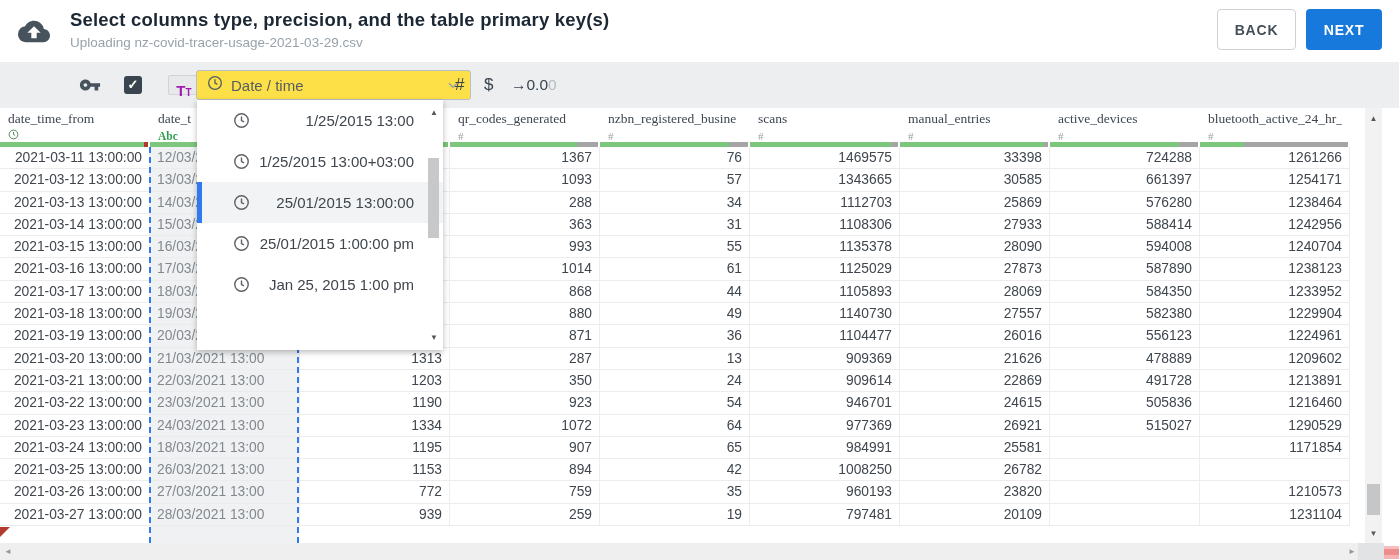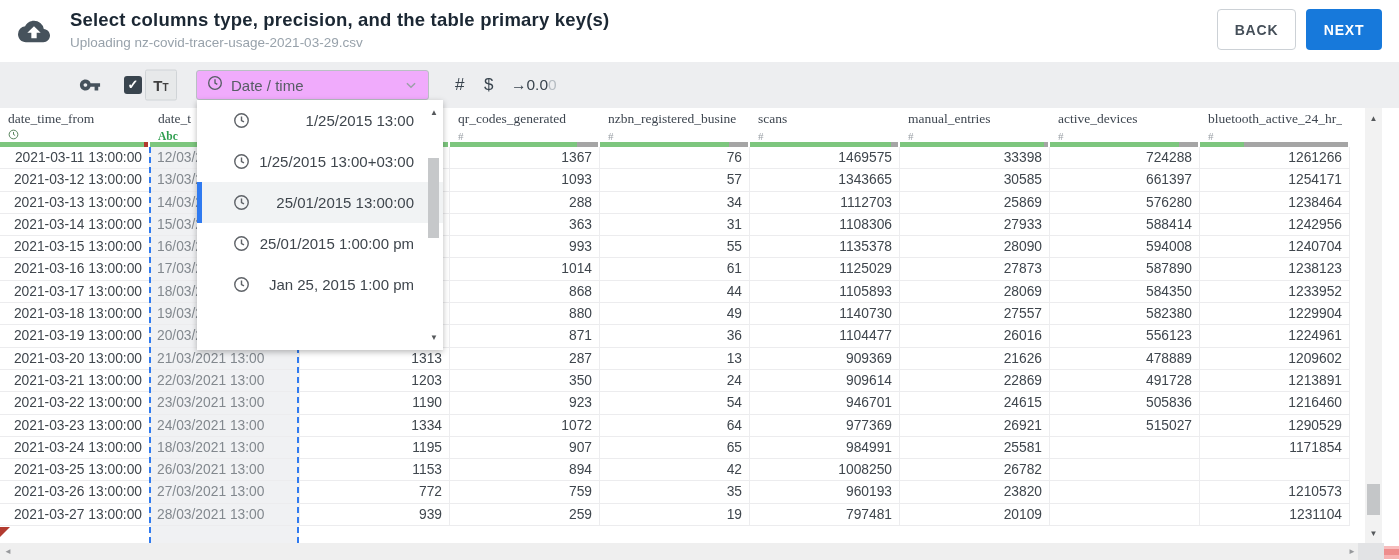--- a/index.html
+++ b/index.html
@@ -19,24 +19,24 @@
   .btn{position:absolute; top:9px; height:41px; border-radius:4px; font-size:14px; font-weight:bold; letter-spacing:.8px; cursor:pointer; font-family:inherit;}
   .btn.back{left:1217px; width:79px; background:#fff; border:1px solid #ccd1d6; color:#454f59;}
   .btn.next{left:1306px; width:76px; background:var(--blue); border:none; color:#fff;}
 
   
   .toolbar{position:absolute; top:62px; left:0; width:1399px; height:46px; background:#edeef0;}
   .toolbar > *{position:absolute; top:50%; transform:translateY(-50%);}
   .tb-key{left:79px; width:22px; height:22px; color:#46525c;}
   .tb-check{left:124px; width:18px; height:18px; background:#39444e; border-radius:3px; color:#fff;
     font-size:13px; line-height:17px; text-align:center; font-weight:bold;}
-  .tb-tt{left:145px; width:32px; height:31px; background:#e7e9ea; border:1px solid #d0d4d7; border-radius:2px;
-    color:#404040; text-align:center; line-height:29px; font-weight:bold;}
+  .tb-tt{left:168px; width:32px; height:20px; background:#e7e9ea; border:1px solid #d0d4d7; border-radius:2px;
+    color:#a21caf; text-align:center; line-height:29px; font-weight:bold;}
   .tb-tt .t-big{font-size:15px;} .tb-tt .t-small{font-size:10px; text-transform:uppercase;}
-  .tb-select{left:196px; width:233px; height:30px; background:#f0abfc; border:1px solid #b9bfc4; border-radius:3px;
+  .tb-select{left:196px; width:275px; height:30px; background:#fde047; border:1px solid #b9bfc4; border-radius:3px;
     display:flex; align-items:center; padding:0 10px; cursor:pointer;}
   .tb-select .sel-label{font-size:15px; color:#565d64; margin-left:8px; flex:1;}
   .tb-select .chev{color:#9aa0a6; width:14px; height:14px;}
   .tb-sym{font-size:17px; color:#39444e; font-weight:500;}
   .tb-hash{left:455px;} .tb-dollar{left:484px;}
   .tb-prec{font-size:15.5px; color:#39444e;}
   .tb-prec .dim{color:#b6bcc2;}
   .tb-prec.add{left:511px;} .tb-prec.rem{left:559px;margin-top:36px;}
 
   

